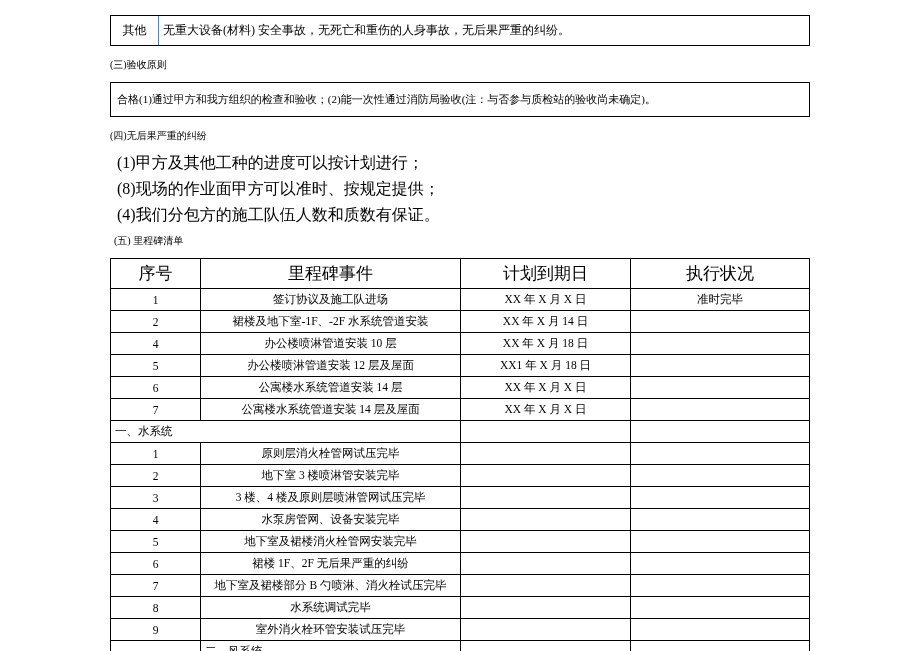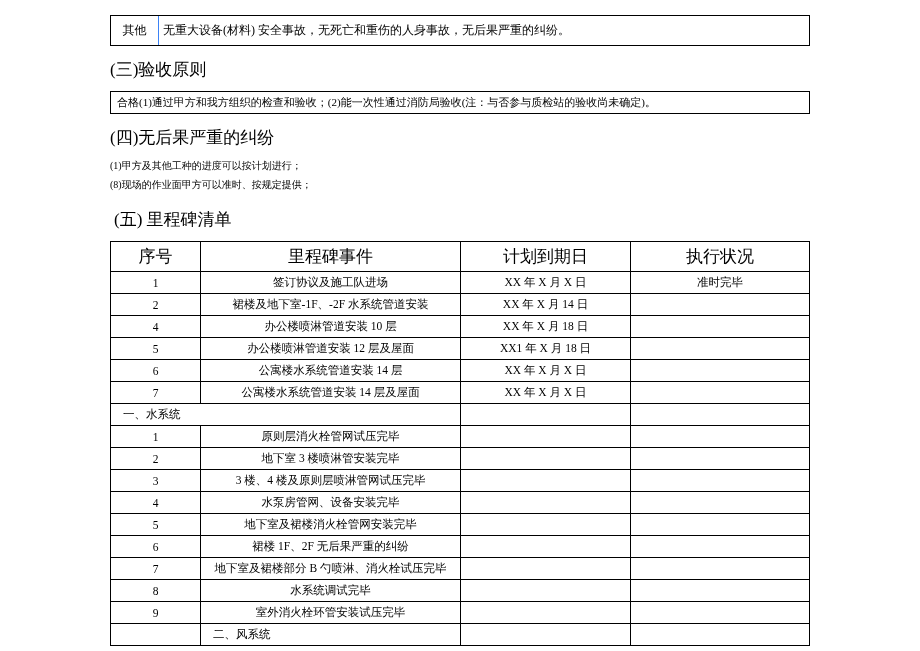--- a/index.html
+++ b/index.html
@@ -24,36 +24,36 @@
       width: 48px;
       text-align: center;
       padding: 6px 2px;
       border-right: 1px solid #3b82f6;
     }
     .top-box .val {
       flex: 1;
       padding: 6px 4px;
     }
     .h3 {
-      font-size: 17px;
+      font-size: 10px;
       margin: 12px 0 10px 0;
     }
     .single-row-table {
       border: 1px solid #000;
-      padding: 3px 6px;
+      padding: 9px 6px;
       margin-bottom: 12px;
       font-size: 11px;
     }
     .para {
-      margin: 5px 0;
-      font-size: 10px;
+      margin: 5px 7px;
+      font-size: 16px;
     }
     .h3.indent {
       margin-left: 4px;
-      margin-top: 16px;
+      margin-top: 8px;
       margin-bottom: 10px;
     }
     table.milestone {
       border-collapse: collapse;
       width: 100%;
       margin-top: 6px;
     }
     table.milestone th,
     table.milestone td {
       border: 1px solid #000;
@@ -61,21 +61,21 @@
       font-size: 11.5px;
       text-align: center;
       font-weight: normal;
       height: 18px;
     }
     table.milestone th {
       font-size: 17px;
     }
     table.milestone .section-row td.sec {
       text-align: left;
-      padding-left: 12px;
+      padding-left: 4px;
       margin-left: 12px;
     }
     table.milestone col.c1 { width: 90px; }
     table.milestone col.c2 { width: 260px; }
     table.milestone col.c3 { width: 170px; }
     table.milestone col.c4 { }
   </style>
 </head>
 <body>
 
@@ -86,20 +86,21 @@
 
 <div class="h3">(三)验收原则</div>
 
 <div class="single-row-table">合格(1)通过甲方和我方组织的检查和验收；(2)能一次性通过消防局验收(注：与否参与质检站的验收尚未确定)。</div>
 
 <div class="h3">(四)无后果严重的纠纷</div>
 
 <div>
   <p class="para">(1)甲方及其他工种的进度可以按计划进行；</p>
   <p class="para">(8)现场的作业面甲方可以准时、按规定提供；</p>
+  <p class="para">(4)我们分包方的施工队伍人数和质数有保证。</p>
 </div>
 
 <div class="h3 indent">(五) 里程碑清单</div>
 
 <table class="milestone">
   <colgroup>
     <col class="c1">
       <col class="c2">
       <col class="c3">
       <col class="c4">

